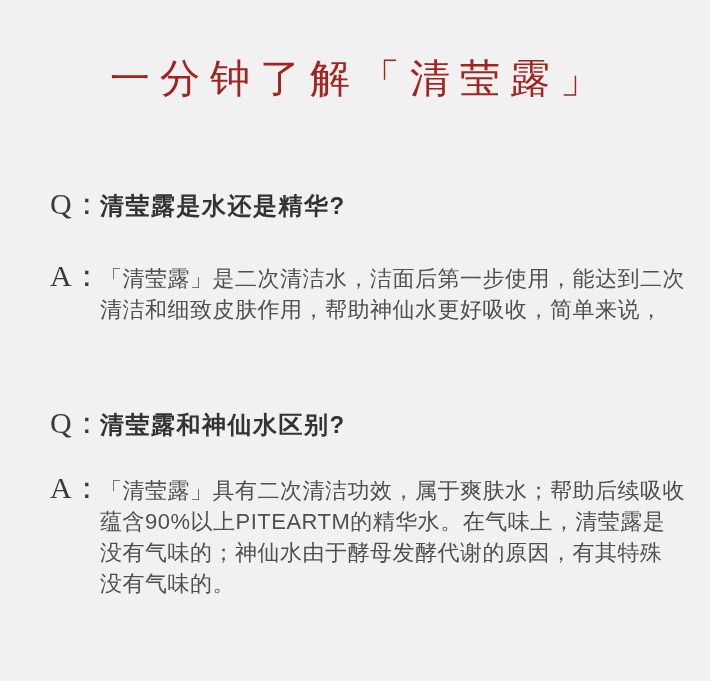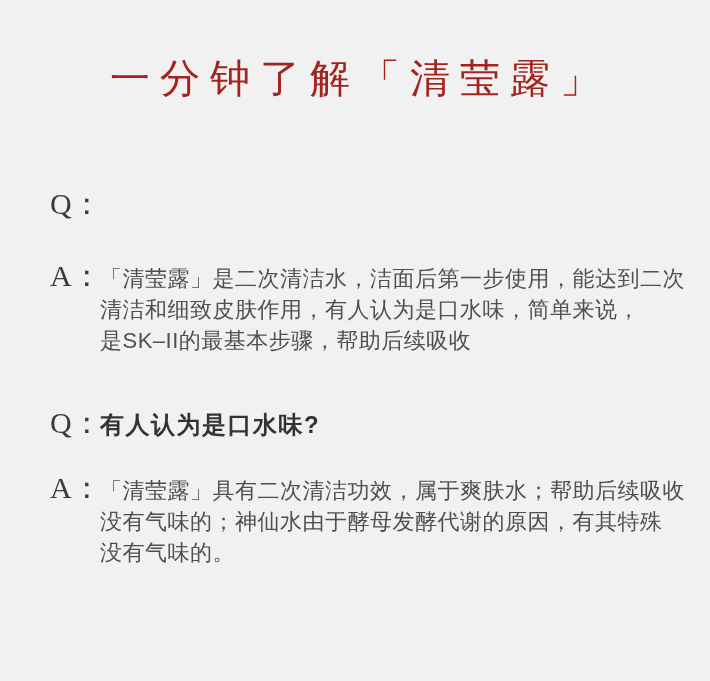--- a/index.html
+++ b/index.html
@@ -70,38 +70,39 @@
 </style>
 </head>
 <body style="background: rgb(242, 241, 242);">
 
 <div class="page">
 
   <h1 class="title" style="color: rgb(163, 35, 31);">一分钟了解「清莹露」</h1>
 
   <section class="qa q1">
     <span class="qa-label">Q：</span>
+    <h2 class="question">清莹露是水还是精华?</h2>
   </section>
 
   <section class="qa a1">
     <span class="qa-label">A：</span>
     <div class="answer">
       <div class="ln">「清莹露」是二次清洁水，洁面后第一步使用，能达到二次</div>
-      <div class="ln">清洁和细致皮肤作用，有人认为是口水味，简单来说，</div>
-      <div class="ln">是SK–II的最基本步骤，帮助后续吸收</div>
+      <div class="ln">清洁和细致皮肤作用，帮助神仙水更好吸收，简单来说，</div>
     </div>
   </section>
 
   <section class="qa q2">
     <span class="qa-label">Q：</span>
-    <h2 class="question">有人认为是口水味?</h2>
+    <h2 class="question">清莹露和神仙水区别?</h2>
   </section>
 
   <section class="qa a2">
     <span class="qa-label">A：</span>
     <div class="answer">
       <div class="ln">「清莹露」具有二次清洁功效，属于爽肤水；帮助后续吸收</div>
+      <div class="ln">蕴含90%以上PITEARTM的精华水。在气味上，清莹露是</div>
       <div class="ln">没有气味的；神仙水由于酵母发酵代谢的原因，有其特殊</div>
       <div class="ln">没有气味的。</div>
     </div>
   </section>
 
 </div>
 
 </body></html>

